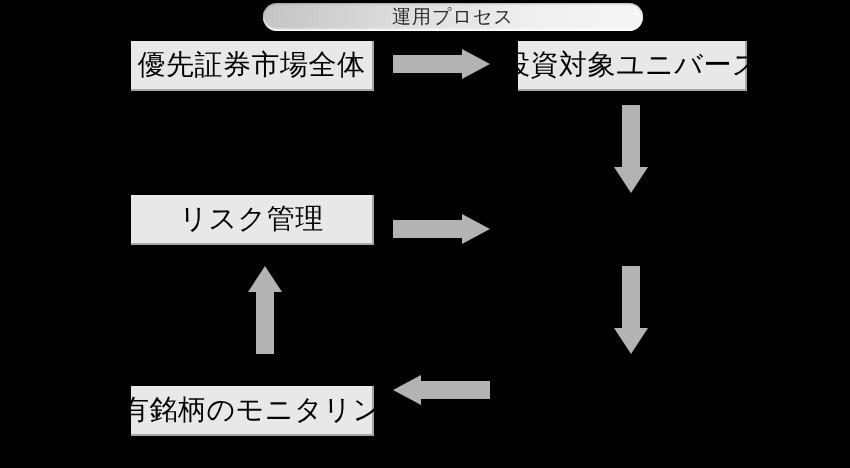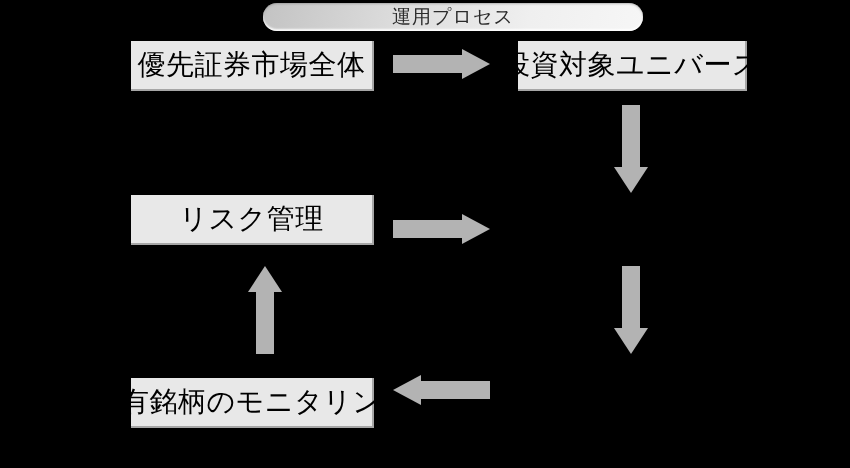--- a/index.html
+++ b/index.html
@@ -52,21 +52,21 @@
     font-size: 28px;
     font-weight: 500;
     color: #000000;
     letter-spacing: 0.5px;
     white-space: nowrap;
   }
   .col-left  { left: 131px; width: 243px; }
   .col-right { left: 518px; width: 229px; align-items: center; }
   .row-1 { top: 41px; }
   .row-2 { top: 189px; margin-top: 6px; }
-  .row-3 { top: 378px; }
+  .row-3 { top: 386px; }
 
   
   .arrow { position: absolute; }
   .shaft { position: absolute; background: #b3b3b3; }
   .head  { position: absolute; width: 0; height: 0; }
 
   
   .arrow-h { width: 97px; height: 30px; }
   .arrow-h .shaft { top: 6px; height: 18px; }
   .arrow-right .shaft { left: 0; width: 69px; }

